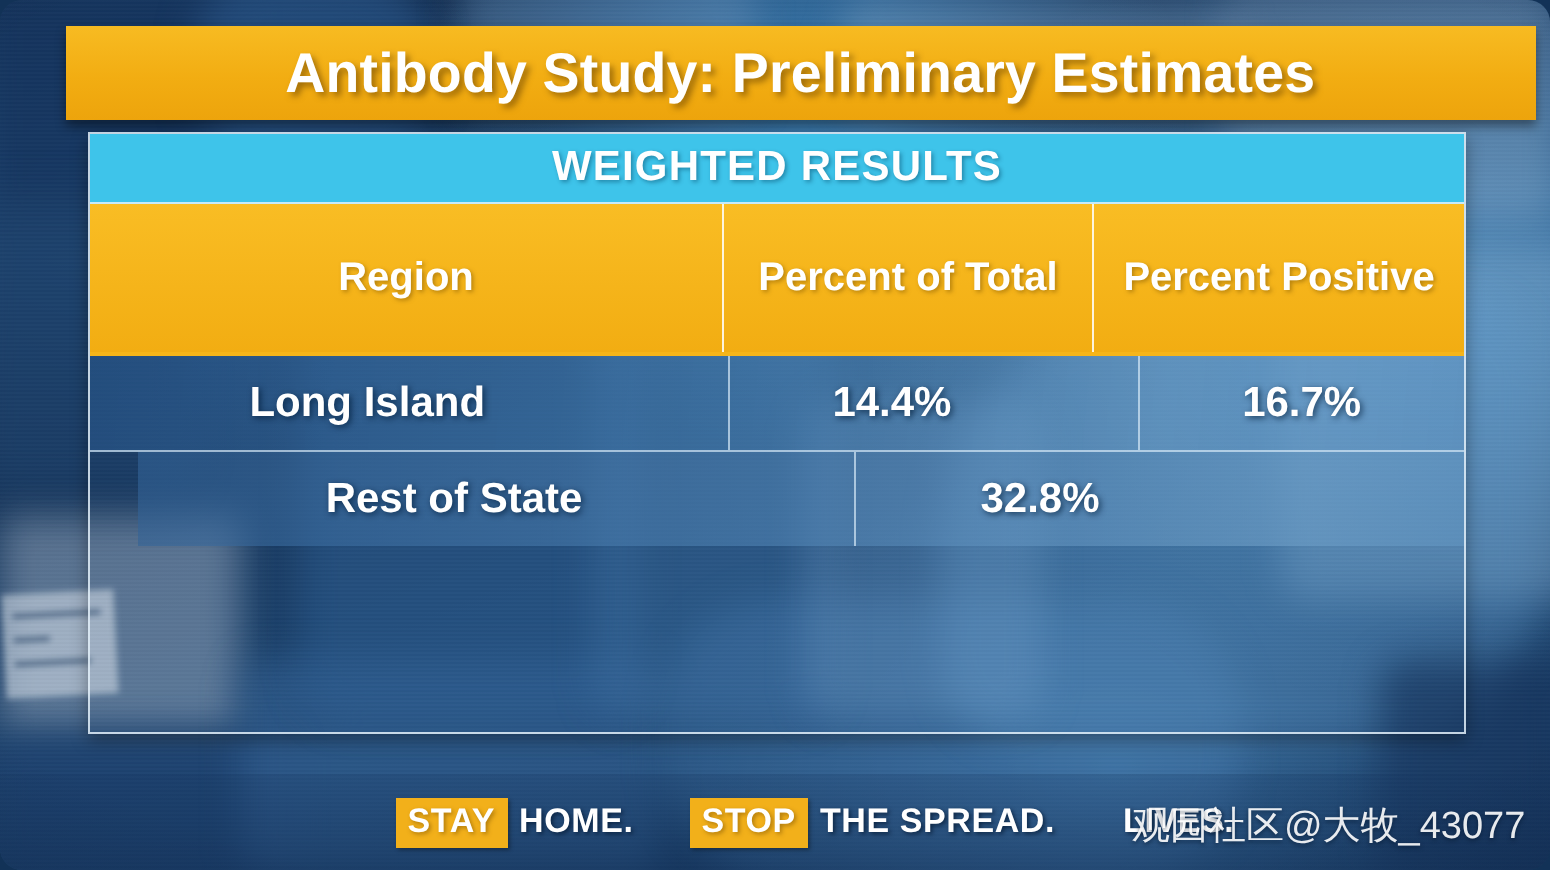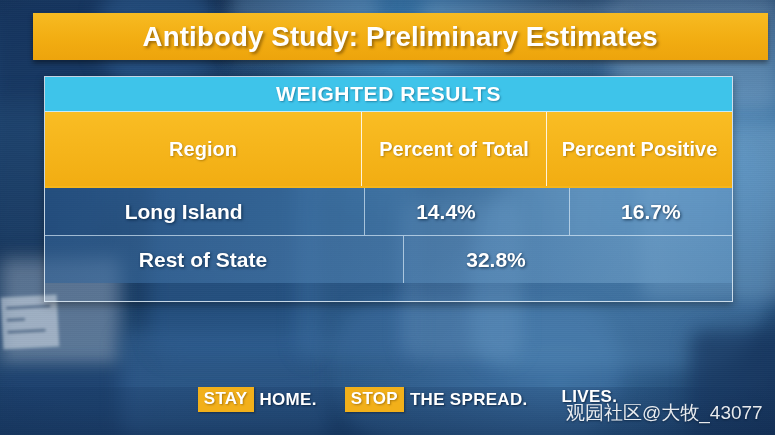--- a/index.html
+++ b/index.html
@@ -2,21 +2,21 @@
 <html><head>
 <meta charset="utf-8">
 <style>
   html,body{margin:0;padding:0;}
   body{
     width:775px;height:435px;overflow:hidden;
     font-family:"Liberation Sans", sans-serif;
     background:#123257;
     position:relative;
   }
-  #stage{position:absolute;inset:0;width:775px;height:435px;overflow:hidden;}
+  #stage{position:absolute;inset:0;width:775px;height:435px;overflow:hidden;border-radius:11px;}
 
   
   .bg{position:absolute;inset:0;}
   .bg-base{
     background:
       radial-gradient(ellipse 320px 200px at 8% 22%, #2a5d92 0%, rgba(42,93,146,0) 70%),
       radial-gradient(ellipse 260px 240px at 52% 12%, #3d7fb4 0%, rgba(61,127,180,0) 72%),
       radial-gradient(ellipse 380px 260px at 92% 36%, #4e8cbe 0%, rgba(78,140,190,0) 74%),
       radial-gradient(ellipse 300px 220px at 72% 88%, #3a6f9f 0%, rgba(58,111,159,0) 70%),
       linear-gradient(160deg,#10294a 0%,#17365c 35%,#1d4672 62%,#15335a 100%);
@@ -62,21 +62,21 @@
     display:flex;align-items:center;justify-content:center;
   }
   .title-text{
     color:#ffffff;font-size:28px;font-weight:bold;letter-spacing:.1px;
     text-shadow:2px 2px 3px rgba(90,55,0,.55);white-space:nowrap;
     transform:scaleX(.99);
   }
 
   
   .table{
-    position:absolute;left:44px;top:76px;width:689px;height:226px;
+    position:absolute;left:44px;top:66px;width:689px;height:301px;
     border:1px solid rgba(226,238,248,.85);
     box-shadow:0 3px 8px rgba(0,0,0,.35);
     box-sizing:border-box;
   }
   .band{
     height:34px;background:#3ec4ea;
     display:flex;align-items:center;justify-content:center;
     border-bottom:1px solid rgba(235,245,252,.8);
   }
   .band-text{
@@ -99,33 +99,33 @@
   .c3{width:186px;border-left:1px solid rgba(255,255,255,.85);}
   .row{
     display:flex;height:47px;
     border-bottom:1px solid rgba(214,232,246,.7);
     gap:42px;
   }
   .row:last-child{border-bottom:none;}
   .r1{background:linear-gradient(95deg, rgba(40,86,138,.62) 0%, rgba(70,126,176,.58) 46%, rgba(120,170,210,.5) 78%, rgba(96,148,194,.55) 100%);}
   .r2{background:linear-gradient(95deg, rgba(52,100,152,.6) 0%, rgba(78,132,180,.56) 50%, rgba(132,178,214,.48) 82%, rgba(104,156,198,.54) 100%);}
   .r3{background:linear-gradient(95deg, rgba(56,104,156,.6) 0%, rgba(84,138,186,.54) 52%, rgba(120,168,208,.5) 84%, rgba(100,152,196,.54) 100%);}
-  .r4{background:linear-gradient(95deg, rgba(50,98,150,.62) 0%, rgba(82,134,182,.56) 50%, rgba(116,164,204,.52) 84%, rgba(98,150,194,.56) 100%);}
+  .r4{background:linear-gradient(95deg, rgba(50,98,150,.62) 0%, rgba(82,134,182,.56) 50%, rgba(116,164,204,.52) 84%, rgba(98,150,194,.56) 100%);margin-left:24px;}
   .cell{
     display:flex;align-items:center;justify-content:center;
     color:#ffffff;font-size:21px;font-weight:bold;
     text-shadow:1px 1px 3px rgba(0,28,56,.75);
     box-sizing:border-box;
   }
   .cell.c2,.cell.c3{border-left:1px solid rgba(214,232,246,.7);}
 
   
   .psa{
     position:absolute;left:0;right:0;bottom:0;height:48px;
-    display:flex;align-items:flex-start;justify-content:center;gap:28px;
+    display:flex;align-items:center;justify-content:center;gap:28px;
     background:linear-gradient(180deg, rgba(22,54,96,.22) 0%, rgba(18,46,84,.5) 100%);
     padding-left:40px;
   }
   .psa-item{display:flex;align-items:center;white-space:nowrap;}
   .hl{
     background:#f2b01a;color:#ffffff;font-size:17px;font-weight:bold;
     padding:2px 6px 3px 6px;letter-spacing:.3px;
     text-shadow:1px 1px 2px rgba(110,70,0,.5);
     box-shadow:1px 1px 2px rgba(0,0,0,.35);
   }

